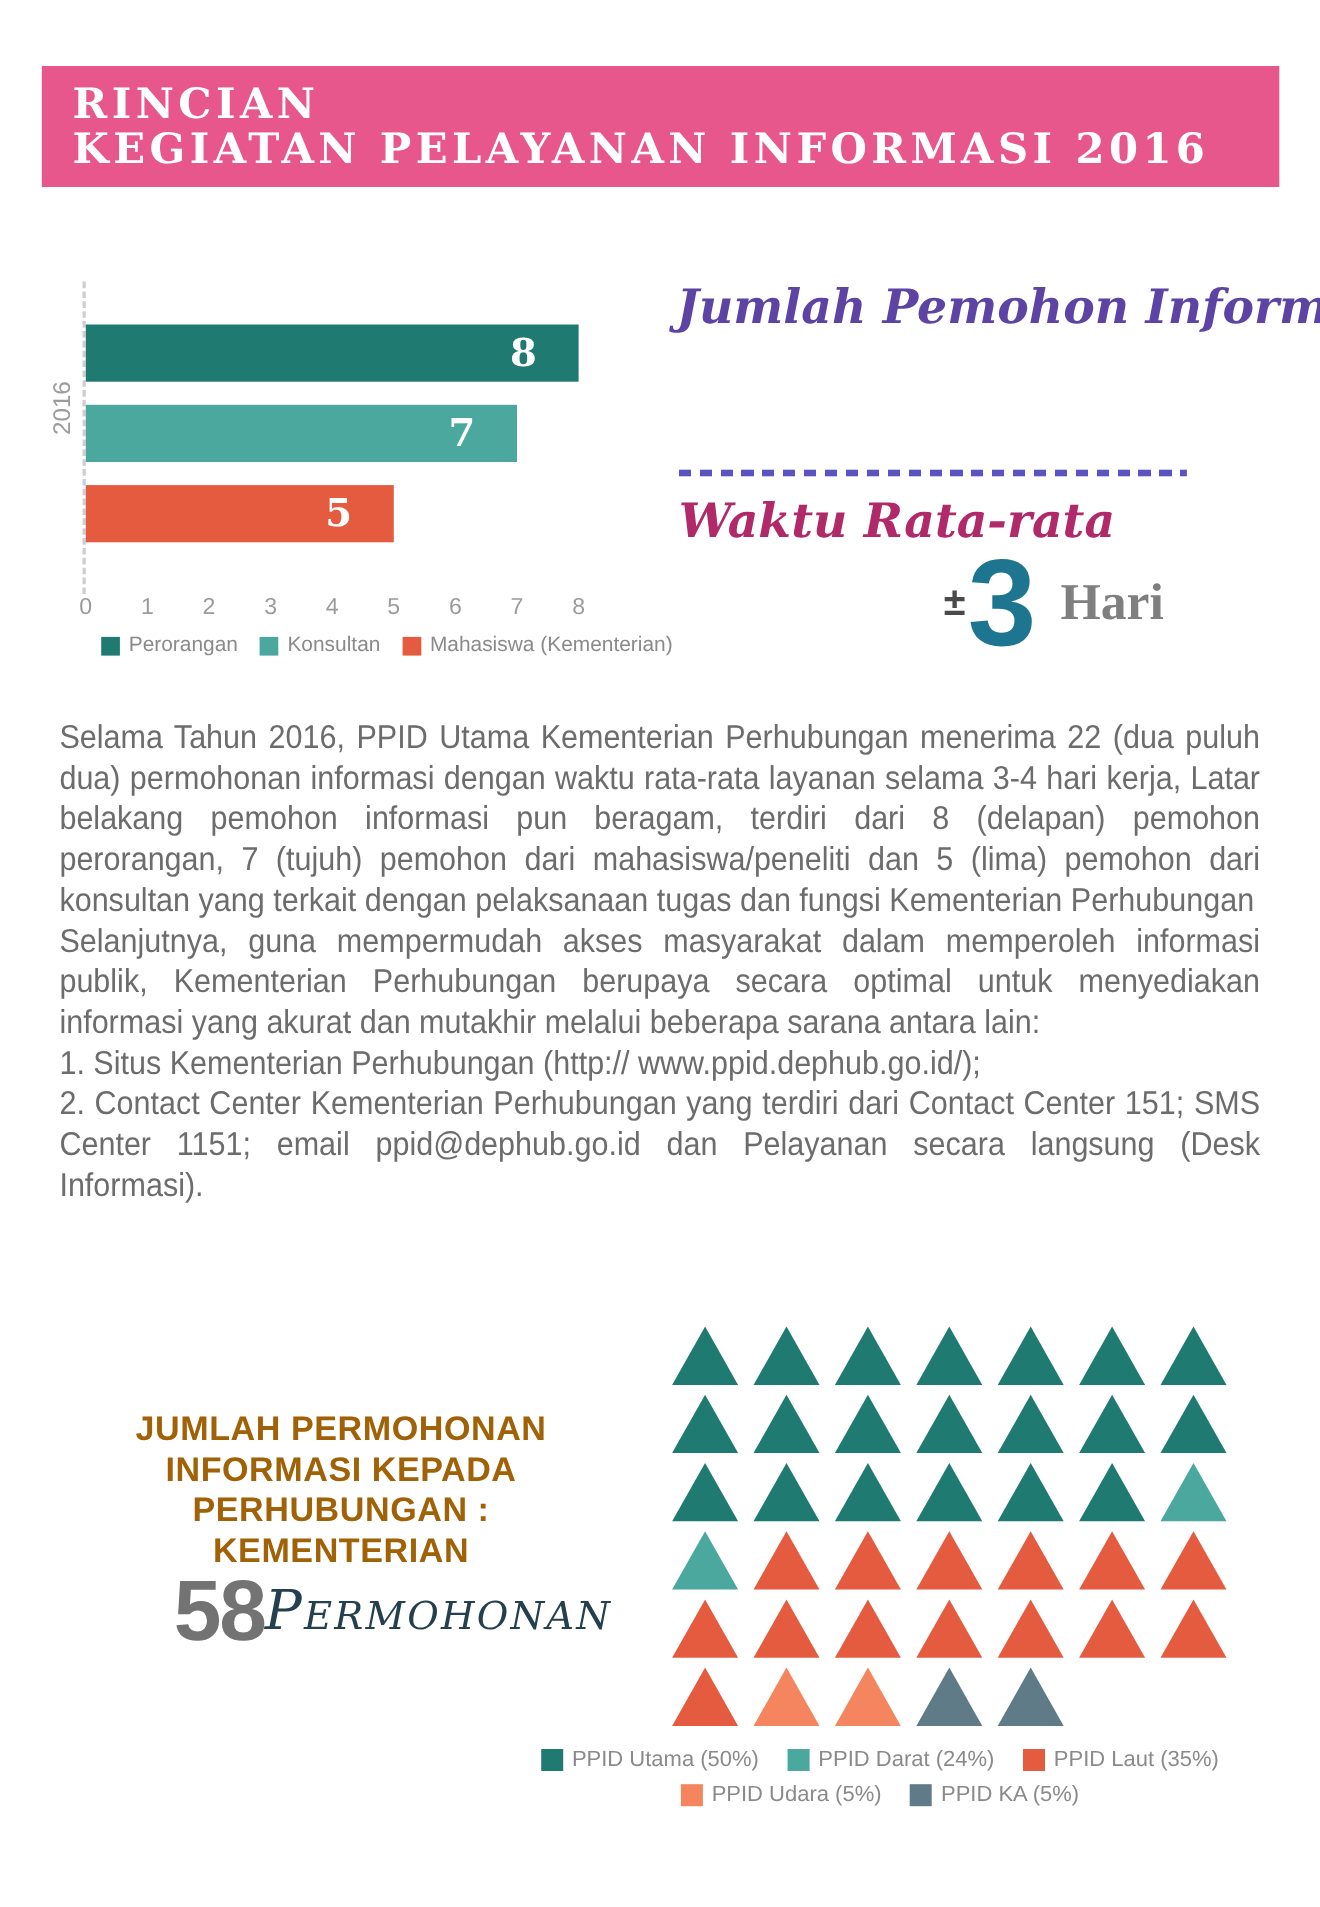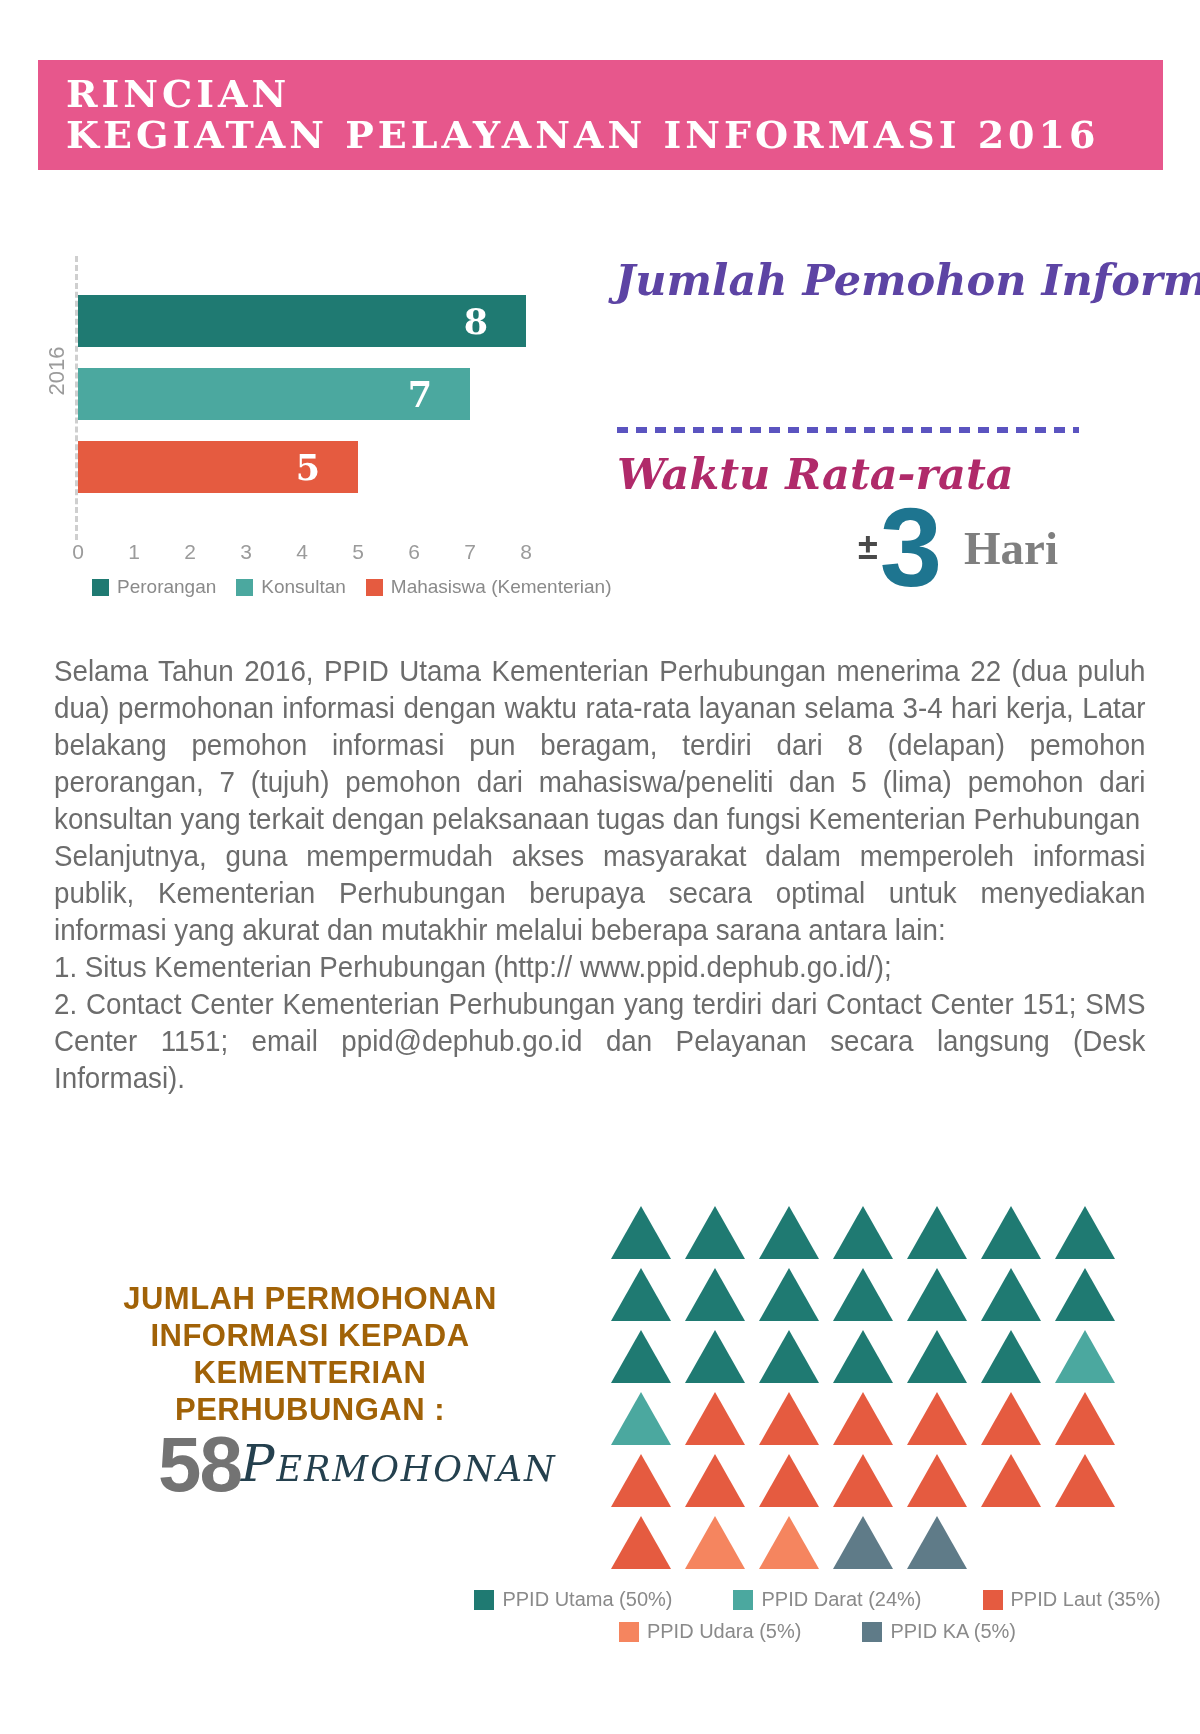--- a/index.html
+++ b/index.html
@@ -49,21 +49,21 @@
   .bl-value{color:#737373;font-weight:800;font-size:78px;line-height:64px;letter-spacing:-2px;}
   .bl-unit{color:#24404E;font-family:"DejaVu Serif",serif;font-variant:small-caps;font-size:50px;
            letter-spacing:2px;font-style:italic;}
   
   .tri-grid{position:absolute;left:611px;top:1206px;}
   .tri-row{display:flex;gap:14px;margin-bottom:9px;}
   .tri{width:0;height:0;border-left:30px solid transparent;border-right:30px solid transparent;
        border-bottom:53px solid #1F7A72;}
   .pic-legend{position:absolute;left:440px;top:1588px;width:720px;}
   .pic-legend-row{display:flex;justify-content:center;gap:26px;margin-bottom:9px;}
-  .pic-legend .legend-item{font-size:20px;margin-left:35px;}
+  .pic-legend .legend-item{font-size:20px;}
   .pic-legend .swatch{width:20px;height:20px;}
 </style>
 </head>
 <body>
 
 <div class="page">
 
   <header class="banner">
     <div>RINCIAN</div>
     <div>KEGIATAN PELAYANAN INFORMASI 2016</div>
@@ -122,22 +122,22 @@
   <div class="body-text">
     <p>Selama Tahun 2016, PPID Utama Kementerian Perhubungan menerima 22 (dua puluh dua) permohonan informasi dengan waktu rata-rata layanan selama 3-4 hari kerja,  Latar belakang pemohon informasi pun beragam, terdiri dari 8 (delapan) pemohon perorangan, 7 (tujuh) pemohon dari mahasiswa/peneliti dan 5 (lima) pemohon dari konsultan yang terkait dengan pelaksanaan tugas dan fungsi Kementerian Perhubungan</p>
     <p>Selanjutnya, guna mempermudah akses masyarakat dalam memperoleh informasi publik, Kementerian Perhubungan berupaya secara optimal untuk menyediakan informasi yang akurat dan mutakhir melalui beberapa sarana antara lain:</p>
     <p>1. Situs Kementerian Perhubungan (http:// www.ppid.dephub.go.id/);</p>
     <p>2. Contact Center Kementerian Perhubungan yang terdiri dari Contact Center 151; SMS Center 1151; email ppid@dephub.go.id dan Pelayanan secara langsung (Desk Informasi).</p>
   </div>
 
   <div class="bl-heading">
     <div>JUMLAH PERMOHONAN</div>
     <div>INFORMASI KEPADA</div>
+    <div>PERHUBUNGAN :</div>
     <div>KEMENTERIAN</div>
-    <div>PERHUBUNGAN :</div>
   </div>
   <div class="bl-row">
     <span class="bl-value">58</span>
     <span class="bl-unit">Permohonan</span>
   </div>
 
   <div class="tri-grid">
       <div class="tri-row">
         <div class="tri" style="border-bottom-color: rgb(31, 122, 114);"></div>
         <div class="tri" style="border-bottom-color: rgb(31, 122, 114);"></div>

